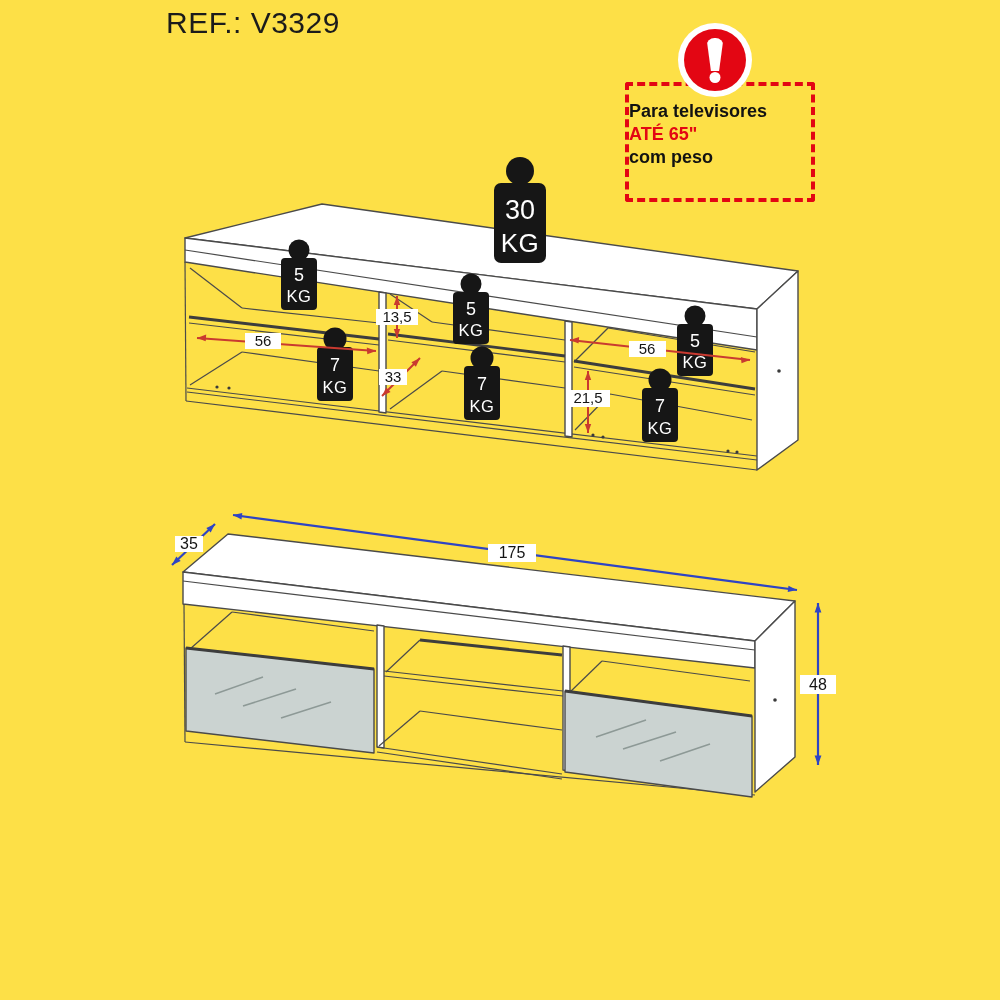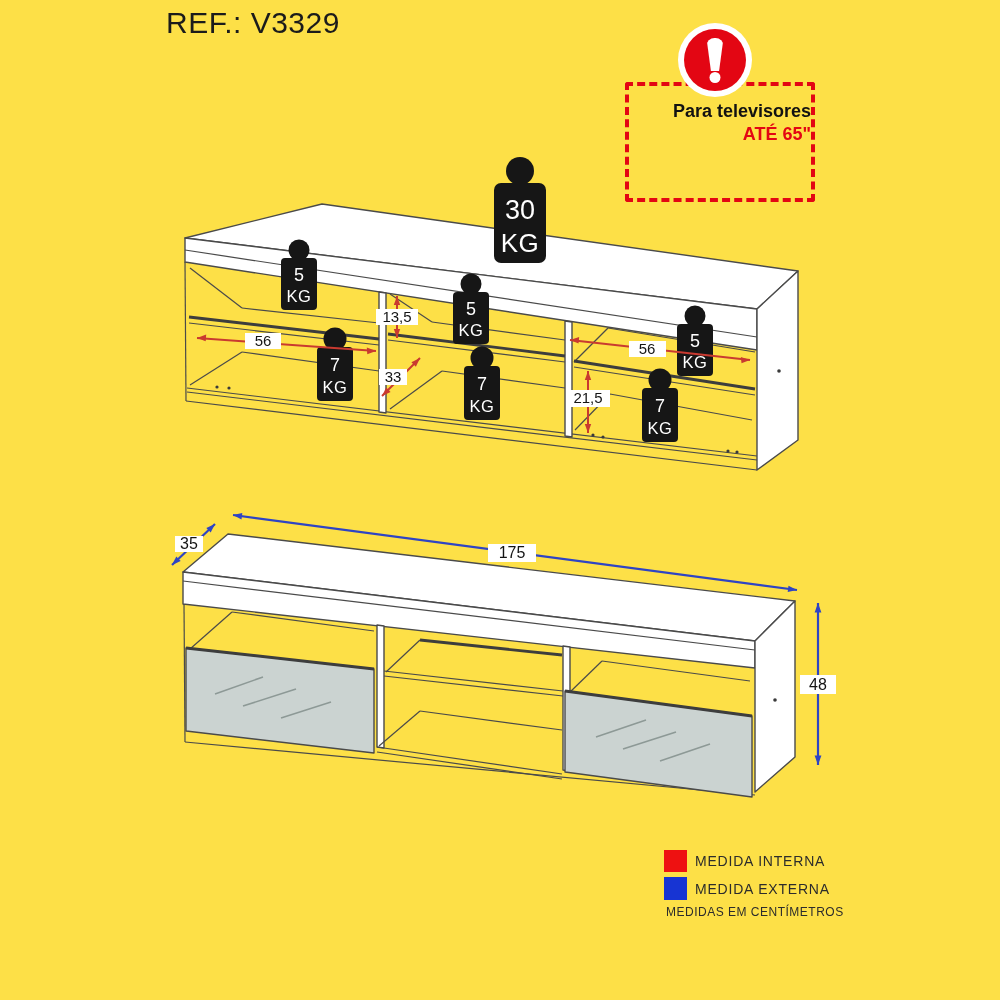--- a/index.html
+++ b/index.html
@@ -1,21 +1,21 @@
 <!DOCTYPE html>
 <html><head>
 <meta charset="utf-8">
 <style>
   html,body{margin:0;padding:0;background:#ffffff;}
   .canvas{position:relative;width:1000px;height:1000px;background:#fde047;overflow:hidden;
           font-family:"Liberation Sans",sans-serif;}
   .ref-title{position:absolute;left:166px;top:6px;font-size:30px;color:#1b1b1b;letter-spacing:.5px;}
   
   .warn-box{position:absolute;left:625px;top:82px;width:190px;height:120px;box-sizing:border-box;
-            border:4px dashed #e30613;border-radius:3px;text-align:right;padding-top:14px;}
+            border:4px dashed #e30613;border-radius:3px;text-align:left;padding-top:14px;}
   .warn-line{font-size:18px;font-weight:bold;line-height:23px;color:#121212;}
   .warn-line.red{color:#e30613;}
   .warn-circle{position:absolute;left:684px;top:29px;width:62px;height:62px;border-radius:50%;
                background:#e30613;box-shadow:0 0 0 6px #ffffff;}
   .excl-bar{position:absolute;left:50%;top:9px;transform:translateX(-50%);width:17px;height:33px;
             background:#fff;clip-path:polygon(0 0,100% 0,74% 100%,26% 100%);border-radius:8px 8px 3px 3px;}
   .excl-dot{position:absolute;left:50%;bottom:8px;transform:translateX(-50%);width:11px;height:11px;
             border-radius:50%;background:#fff;}
   
   .diagram-svg{position:absolute;left:0;top:0;}
@@ -47,20 +47,21 @@
 </head>
 <body>
 
 <div class="canvas">
 
   <div class="ref-title">REF.: V3329</div>
 
   <div class="warn-box">
     <div class="warn-line">Para televisores</div>
     <div class="warn-line red">ATÉ 65"</div>
+    <div class="warn-line">com peso</div>
   </div>
   <div class="warn-circle">
     <div class="excl-bar"></div>
     <div class="excl-dot"></div>
   </div>
 
   <svg class="diagram-svg" width="1000" height="1000" viewBox="0 0 1000 1000">
 
     <g>
       <g>
@@ -243,29 +244,14 @@
       <g>
         <line class="ablue" x1="818" y1="603" x2="818" y2="765"></line>
         <polygon class="hblue" points="818,603 814.6,612.5 821.4,612.5"></polygon>
         <polygon class="hblue" points="818,765 814.6,755.5 821.4,755.5"></polygon>
         <rect class="lblbg" x="800" y="675" width="36" height="19"></rect>
         <text class="lblb" x="818" y="690">48</text>
       </g>
     </g>
   </svg>
 
-  <div class="legend">
-    <div class="legend-row">
-      <svg width="23" height="22">
-        <rect x="0" y="0" width="23" height="22" fill="#ee1111"></rect>
-      </svg>
-      <span class="legend-label">MEDIDA INTERNA</span>
-    </div>
-    <div class="legend-row">
-      <svg width="23" height="23">
-        <rect x="0" y="0" width="23" height="23" fill="#1734d3"></rect>
-      </svg>
-      <span class="legend-label">MEDIDA EXTERNA</span>
-    </div>
-    <div class="legend-note">MEDIDAS EM CENTÍMETROS</div>
-  </div>
 
 </div>
 
 </body></html>

